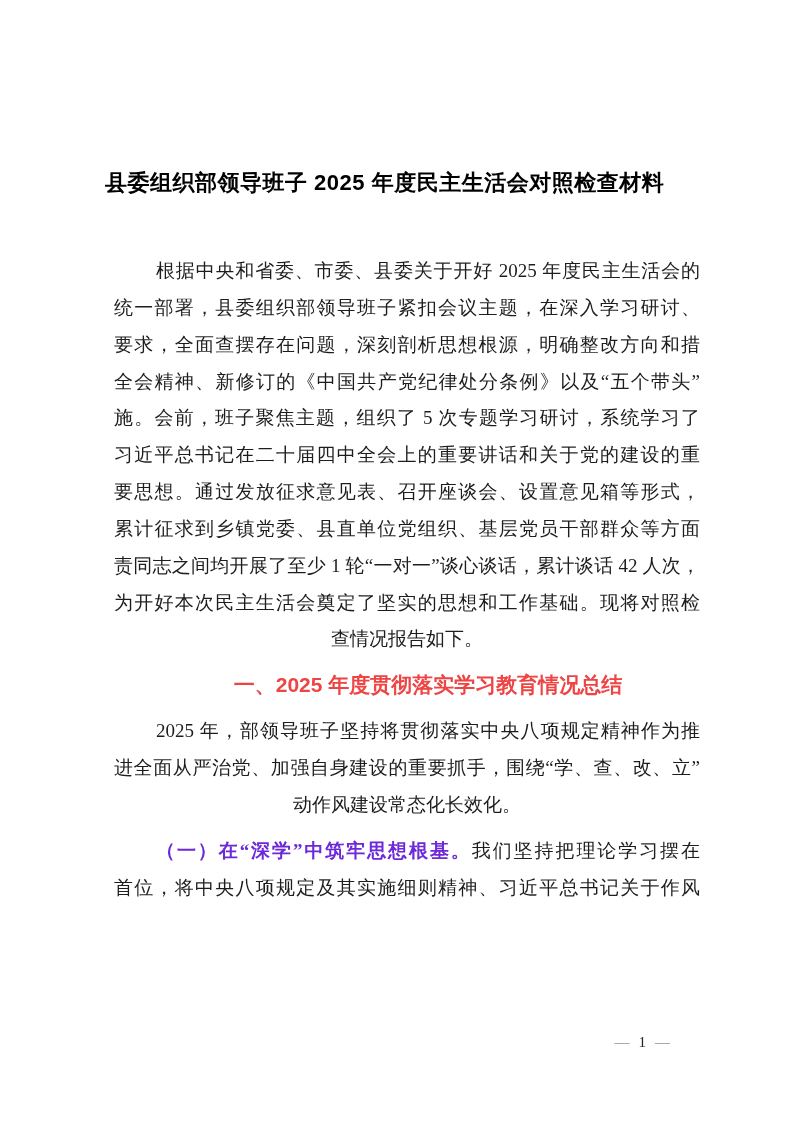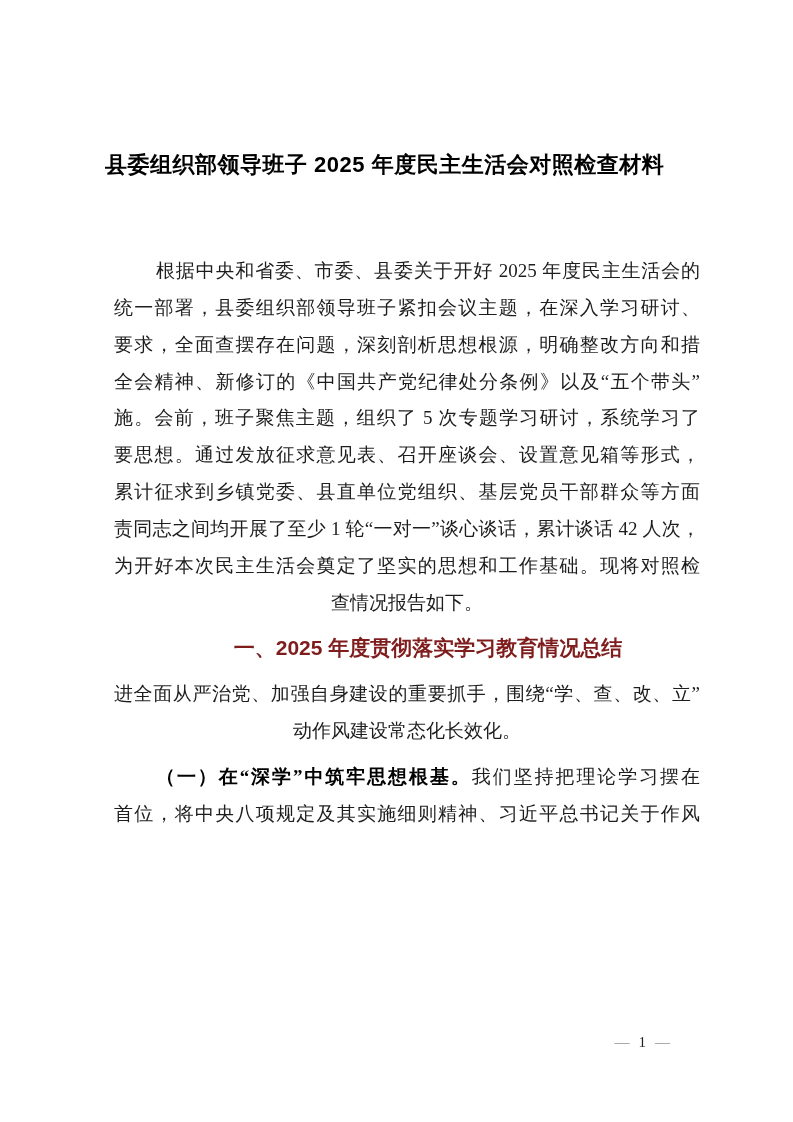--- a/index.html
+++ b/index.html
@@ -6,21 +6,21 @@
   .page{
     position:relative;
     width:793px;height:1122px;
     background:#ffffff;
     overflow:hidden;
     font-family:"Liberation Serif","DejaVu Serif",serif;
     color:#1d1d1d;
   }
   .doc-title{
     position:absolute;
-    left:105px;top:149px;width:604px;
+    left:105px;top:167px;width:604px;
     font-family:"Liberation Sans","DejaVu Sans",sans-serif;
     font-weight:700;
     font-size:22px;
     line-height:32px;
     color:#000000;
     letter-spacing:0.5px;
     white-space:nowrap;
   }
   .doc-body{
     position:absolute;
@@ -35,25 +35,25 @@
   }
   .line.just{
     text-align:justify;
     text-align-last:justify;
   }
   .line.ind{text-indent:42px;}
   .para.heading .line{
     font-family:"Liberation Sans","DejaVu Sans",sans-serif;
     font-weight:700;
     font-size:21px;
-    color:#7f1d1d;
+    color:#ef4444;
   }
   .lead-bold{
     font-weight:700;
-    color:#000000;
+    color:#6d28d9;
   }
   .page-footer{
     position:absolute;
     top:1031px;right:123px;
     font-size:15px;
     line-height:22px;
     white-space:nowrap;
   }
   .page-footer .dash{color:#8f8f8f;}
   .page-footer .num{color:#222222;margin:0 9px;}
@@ -65,30 +65,32 @@
 
   <div class="doc-title">县委组织部领导班子 2025 年度民主生活会对照检查材料</div>
 
   <div class="doc-body">
       <div class="para body">
         <div class="line ind just"><span>根据中央和省委、市委、县委关于开好 2025 年度民主生活会的</span></div>
         <div class="line just"><span>统一部署，县委组织部领导班子紧扣会议主题，在深入学习研讨、</span></div>
         <div class="line just"><span>要求，全面查摆存在问题，深刻剖析思想根源，明确整改方向和措</span></div>
         <div class="line just"><span>全会精神、新修订的《中国共产党纪律处分条例》以及“五个带头”</span></div>
         <div class="line just"><span>施。会前，班子聚焦主题，组织了 5 次专题学习研讨，系统学习了</span></div>
+        <div class="line just"><span>习近平总书记在二十届四中全会上的重要讲话和关于党的建设的重</span></div>
         <div class="line just"><span>要思想。通过发放征求意见表、召开座谈会、设置意见箱等形式，</span></div>
         <div class="line just"><span>累计征求到乡镇党委、县直单位党组织、基层党员干部群众等方面</span></div>
         <div class="line just"><span>责同志之间均开展了至少 1 轮“一对一”谈心谈话，累计谈话 42 人次，</span></div>
         <div class="line just"><span>为开好本次民主生活会奠定了坚实的思想和工作基础。现将对照检</span></div>
         <div class="line"><span>查情况报告如下。</span></div>
       </div>
       <div class="para heading">
         <div class="line ind"><span>一、2025 年度贯彻落实学习教育情况总结</span></div>
       </div>
       <div class="para body">
+        <div class="line ind just"><span>2025 年，部领导班子坚持将贯彻落实中央八项规定精神作为推</span></div>
         <div class="line just"><span>进全面从严治党、加强自身建设的重要抓手，围绕“学、查、改、立”</span></div>
         <div class="line"><span>动作风建设常态化长效化。</span></div>
       </div>
       <div class="para body">
         <div class="line ind just"><span class="lead-bold">（一）在“深学”中筑牢思想根基。</span><span>我们坚持把理论学习摆在</span></div>
         <div class="line just"><span>首位，将中央八项规定及其实施细则精神、习近平总书记关于作风</span></div>
       </div>
     </div>
 
   <div class="page-footer">

